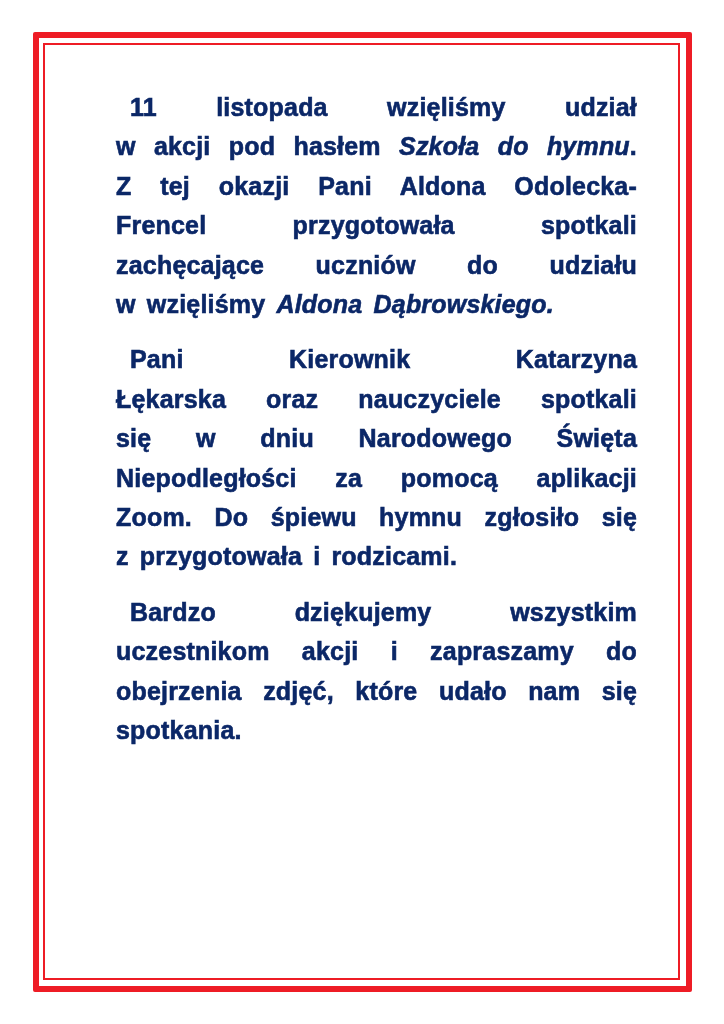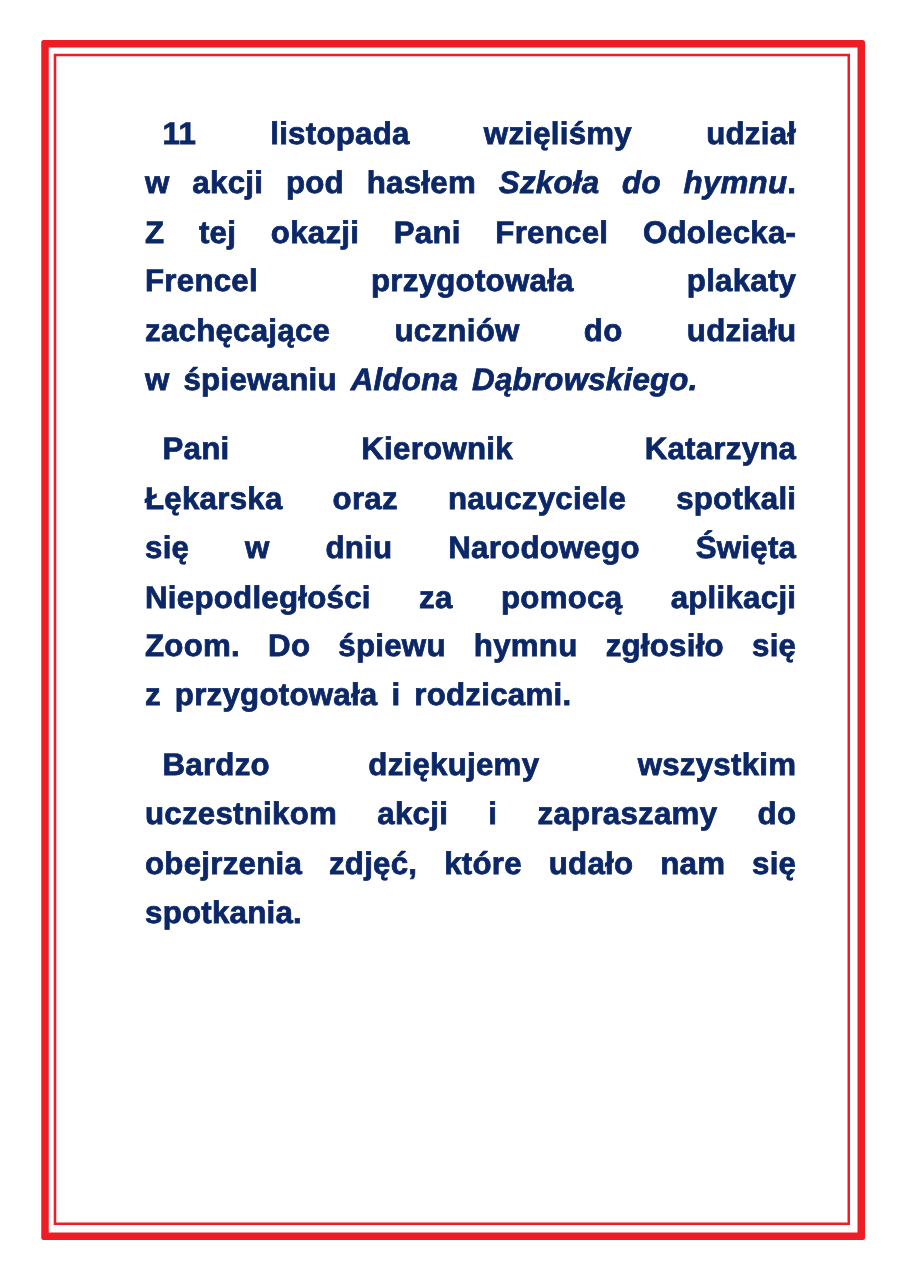--- a/index.html
+++ b/index.html
@@ -74,24 +74,24 @@
 
 <div class="page">
   <div class="border-outer"></div>
   <div class="border-inner"></div>
 
   <div class="content">
 
     <div class="para" style="text-indent:0">
       <span class="line indent">11 listopada wzięliśmy udział</span>
       <span class="line"><span>w akcji pod hasłem </span><em>Szkoła do hymnu</em><span>.</span></span>
-      <span class="line">Z tej okazji Pani Frencel Odolecka-</span>
-      <span class="line">Frencel przygotowała plakaty</span>
+      <span class="line">Z tej okazji Pani Aldona Odolecka-</span>
+      <span class="line">Frencel przygotowała spotkali</span>
       <span class="line">zachęcające uczniów do udziału</span>
-      <span class="line last"><span>w śpiewaniu </span><em>Aldona Dąbrowskiego.</em></span>
+      <span class="line last"><span>w wzięliśmy </span><em>Aldona Dąbrowskiego.</em></span>
     </div>
 
     <div class="para" style="text-indent:0">
       <span class="line indent">Pani Kierownik Katarzyna</span>
       <span class="line">Łękarska oraz nauczyciele spotkali</span>
       <span class="line">się w dniu Narodowego Święta</span>
       <span class="line">Niepodległości za pomocą aplikacji</span>
       <span class="line">Zoom. Do śpiewu hymnu zgłosiło się</span>
       <span class="line last">z przygotowała i rodzicami.</span>
     </div>

